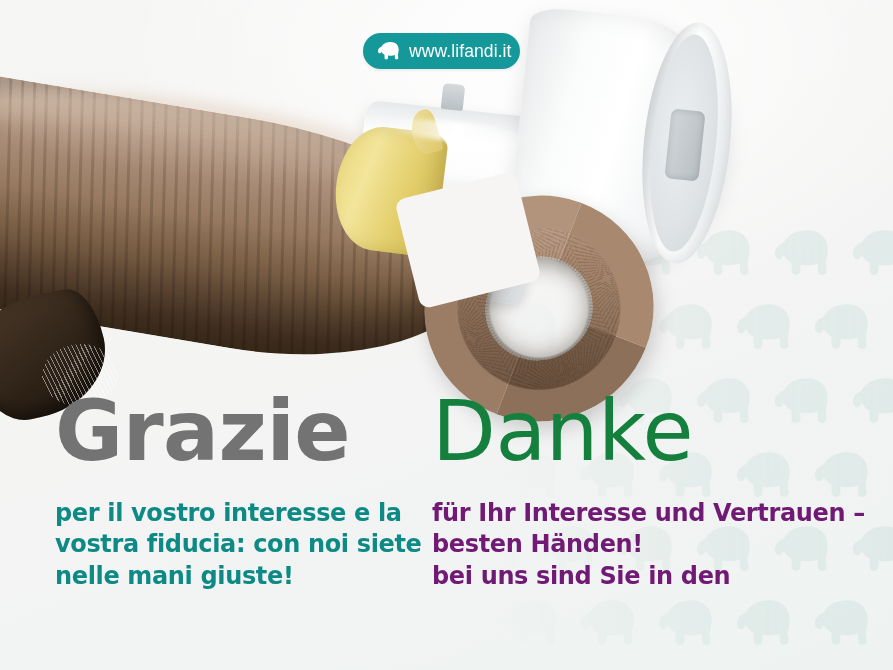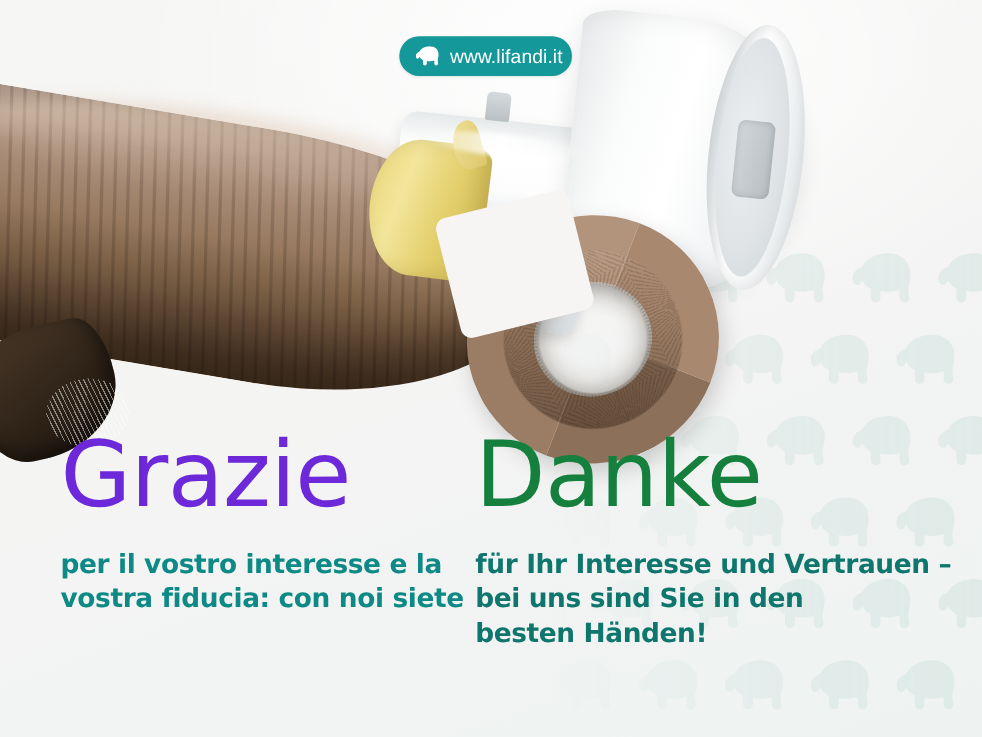--- a/index.html
+++ b/index.html
@@ -350,30 +350,31 @@
       <svg viewBox="0 0 64 52" xmlns="http://www.w3.org/2000/svg" aria-hidden="true">
         <path fill="#ffffff" d="M10 14C15 4 27 0 37 0c13 0 22 8 23 19 1 8-2 14-2 19 0 4 1 6 1 8 0 3-2 5-5 5s-5-2-5-5v-8c-3 1-7 2-11 2-3 0-6 0-9-1v7c0 3-2 5-5 5s-5-2-5-5v-9c-4-2-7-5-9-9-1 3-3 5-5 5-3 0-5-3-5-7 0-5 3-9 10-12z"></path>
       </svg>
     </span>
     <span class="url">www.lifandi.it</span>
   </div>
 
   <div class="texts">
 
     <div class="col it">
-      <h1 class="headline" style="color: #6d28d9;">Grazie</h1>
+      <h1 class="headline" style="color: #737373; font-weight: bold;">Grazie</h1>
       <div class="body" style="color: rgb(14, 138, 134);">
         <div>per il vostro interesse e la</div>
         <div>vostra fiducia: con noi siete</div>
+        <div>nelle mani giuste!</div>
       </div>
     </div>
 
     <div class="col de">
       <h1 class="headline" style="color: #15803d;">Danke</h1>
-      <div class="body" style="color: #0f766e;">
+      <div class="body" style="color: #701a75;">
         <div>für Ihr Interesse und Vertrauen –</div>
+        <div>besten Händen!</div>
         <div>bei uns sind Sie in den</div>
-        <div>besten Händen!</div>
       </div>
     </div>
 
   </div>
 </div>
 
 </body></html>

